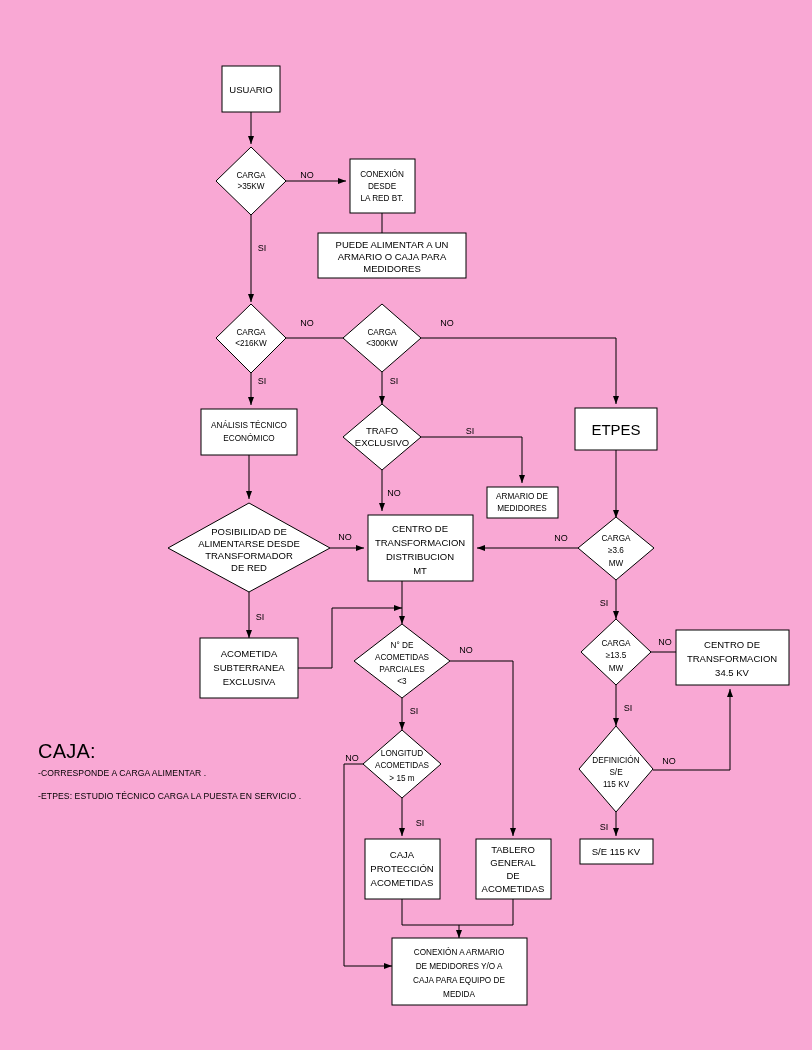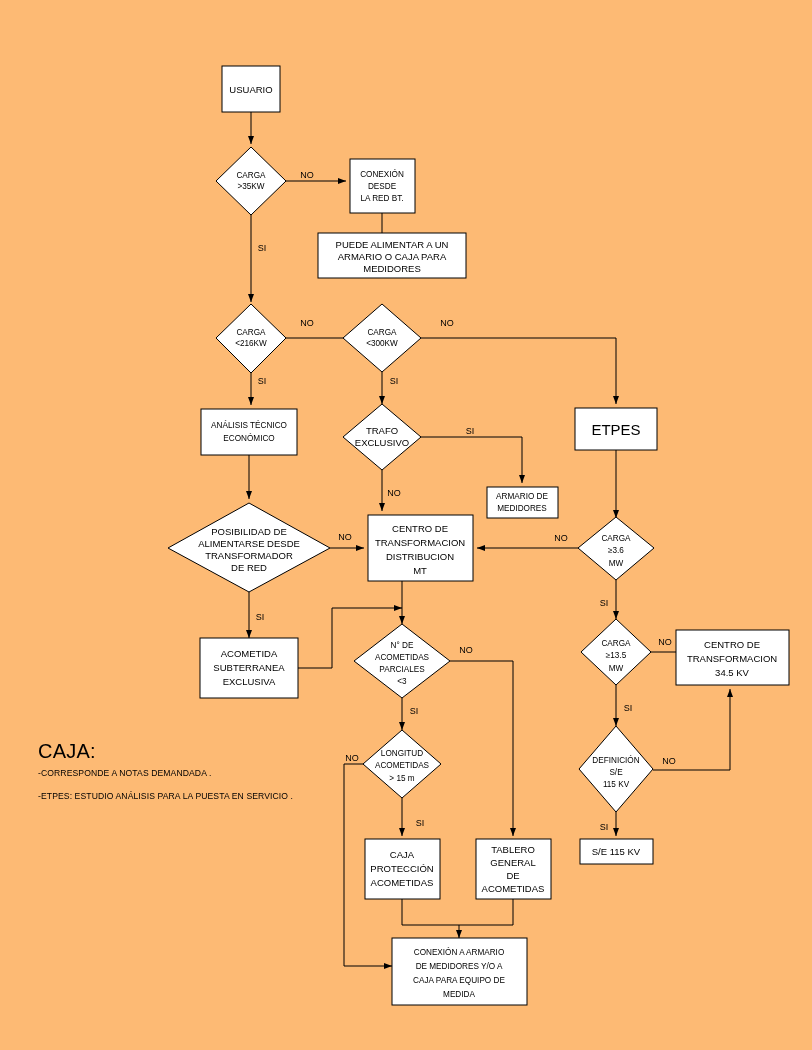--- a/index.html
+++ b/index.html
@@ -1,17 +1,17 @@
 <!DOCTYPE html>
 <html><head>
 <meta charset="utf-8">
 <style>
   html,body{margin:0;padding:0;background:#ffffff;}
   body{width:812px;height:1050px;font-family:"Liberation Sans",sans-serif;color:#000;}
-  #stage{position:relative;width:812px;height:1050px;overflow:hidden;background:#fdba74;}
+  #stage{position:relative;width:812px;height:1050px;overflow:hidden;background:#f9a8d4;}
   svg{position:absolute;left:0;top:0;width:812px;height:1050px;}
   .shape{fill:#ffffff;stroke:#000000;stroke-width:1;}
   .ln{stroke:#000000;stroke-width:1;fill:none;}
   .nodetext{font-family:"Liberation Sans",sans-serif;font-size:8.2px;text-anchor:middle;fill:#000;}
   .nodetext.big{font-size:15px;}
   .nodetext.med{font-size:9.5px;}
   .edgelabel{font-family:"Liberation Sans",sans-serif;font-size:9px;text-anchor:middle;fill:#000;}
   .notes{position:absolute;left:38px;top:740px;width:300px;}
   .notes-title{font-size:20px;font-family:"Liberation Sans",sans-serif;letter-spacing:.2px;margin:0 0 5px 0;font-weight:400;}
   .note-p{font-size:8.6px;line-height:11.6px;text-align:justify;margin:0 0 11px 0;letter-spacing:.1px;}
@@ -261,17 +261,17 @@
       <text class="edgelabel" x="628" y="711">SI</text>
       <text class="edgelabel" x="352" y="761">NO</text>
       <text class="edgelabel" x="420" y="826">SI</text>
       <text class="edgelabel" x="669" y="764">NO</text>
       <text class="edgelabel" x="604" y="830">SI</text>
     </g>
   </svg>
 
   <div class="notes">
     <div class="notes-title">CAJA:</div>
-    <p class="note-p">-CORRESPONDE A NOTAS DEMANDADA .</p>
-    <p class="note-p">-ETPES: ESTUDIO ANÁLISIS PARA LA  PUESTA EN SERVICIO .</p>
+    <p class="note-p">-CORRESPONDE A CARGA ALIMENTAR .</p>
+    <p class="note-p">-ETPES: ESTUDIO TÉCNICO CARGA LA  PUESTA EN SERVICIO .</p>
   </div>
 
 </div>
 
 </body></html>

